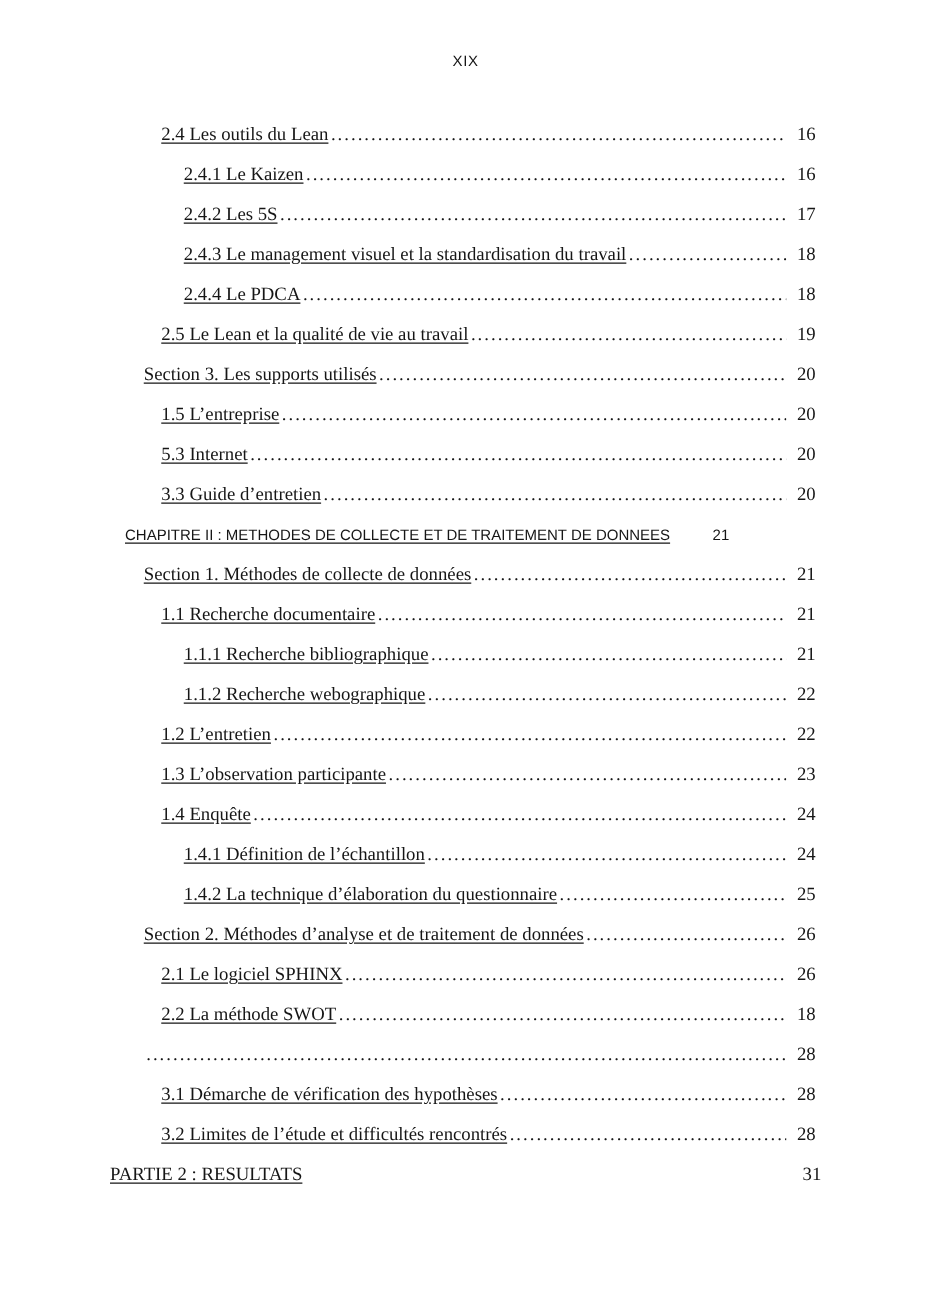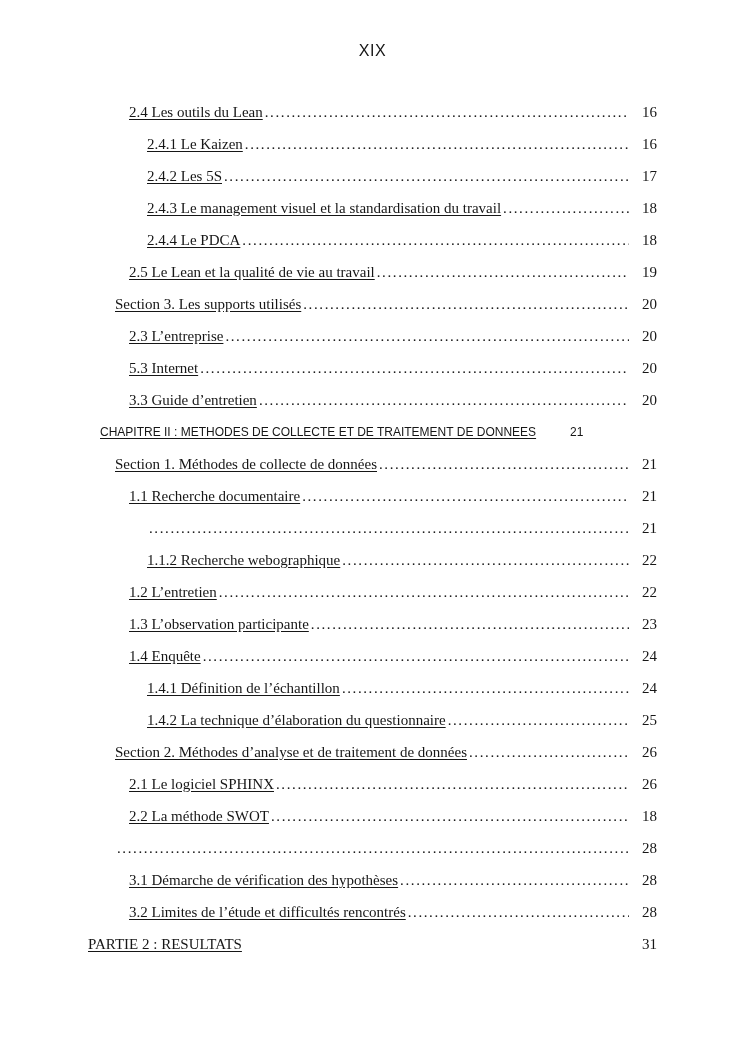--- a/index.html
+++ b/index.html
@@ -7,21 +7,21 @@
   body {
     width: 745px; height: 1053px;
     font-family: "Liberation Serif", serif;
     color: #161616;
     overflow: hidden;
   }
   .page { padding: 42px 88px 0 88px; width: 745px; }
   .page-header {
     text-align: center;
     font-family: "Liberation Sans", sans-serif;
-    font-size: 16px;
+    font-size: 12px;
     letter-spacing: 0.5px;
     margin-bottom: 37px;
   }
   .toc { width: 569px; }
   .toc-row {
     display: flex;
     align-items: baseline;
     height: 32px;
     padding-top: 5px;
     line-height: 20px;
@@ -43,21 +43,21 @@
     flex: 1 1 auto;
     overflow: hidden;
     white-space: nowrap;
     margin: 0 4px 0 2px;
     min-width: 0;
   }
   .leader::after {
     content: "................................................................................................................................................................................";
     letter-spacing: 1.6px;
   }
-  .pagenum { flex: 0 0 24px; text-align: right; white-space: nowrap; }
+  .pagenum { flex: 0 0 24px; text-align: center; white-space: nowrap; }
   
   .no-dots .leader { flex: 0 0 28px; }
   .no-dots .leader::after { content: ""; }
   .no-dots .pagenum { flex: 0 0 auto; text-align: left; }
 </style>
 </head>
 <body>
 
 <div class="page">
   <div class="page-header">XIX</div>
@@ -91,21 +91,21 @@
     <span class="title">2.5 Le Lean et la qualité de vie au travail</span>
     <span class="leader"></span>
     <span class="pagenum">19</span>
   </div>
       <div class="toc-row lvl-section">
     <span class="title">Section 3. Les supports utilisés</span>
     <span class="leader"></span>
     <span class="pagenum">20</span>
   </div>
       <div class="toc-row lvl-sub1">
-    <span class="title">2.3 L’entreprise</span>
+    <span class="title">1.5 L’entreprise</span>
     <span class="leader"></span>
     <span class="pagenum">20</span>
   </div>
       <div class="toc-row lvl-sub1">
     <span class="title">5.3 Internet</span>
     <span class="leader"></span>
     <span class="pagenum">20</span>
   </div>
       <div class="toc-row lvl-sub1">
     <span class="title">3.3 Guide d’entretien</span>
@@ -121,20 +121,21 @@
     <span class="title">Section 1. Méthodes de collecte de données</span>
     <span class="leader"></span>
     <span class="pagenum">21</span>
   </div>
       <div class="toc-row lvl-sub1">
     <span class="title">1.1 Recherche documentaire</span>
     <span class="leader"></span>
     <span class="pagenum">21</span>
   </div>
       <div class="toc-row lvl-sub2">
+    <span class="title">1.1.1 Recherche bibliographique</span>
     <span class="leader"></span>
     <span class="pagenum">21</span>
   </div>
       <div class="toc-row lvl-sub2">
     <span class="title">1.1.2 Recherche webographique</span>
     <span class="leader"></span>
     <span class="pagenum">22</span>
   </div>
       <div class="toc-row lvl-sub1">
     <span class="title">1.2 L’entretien</span>

